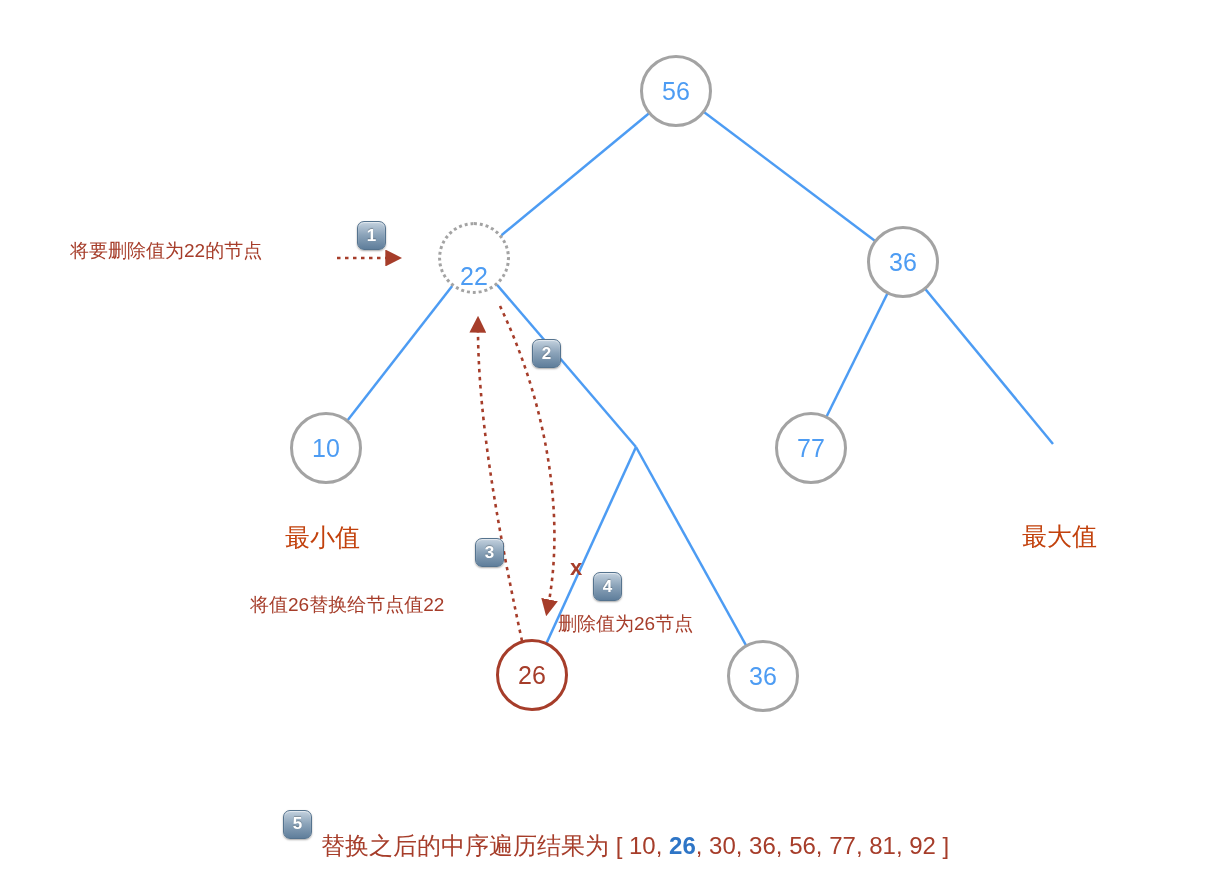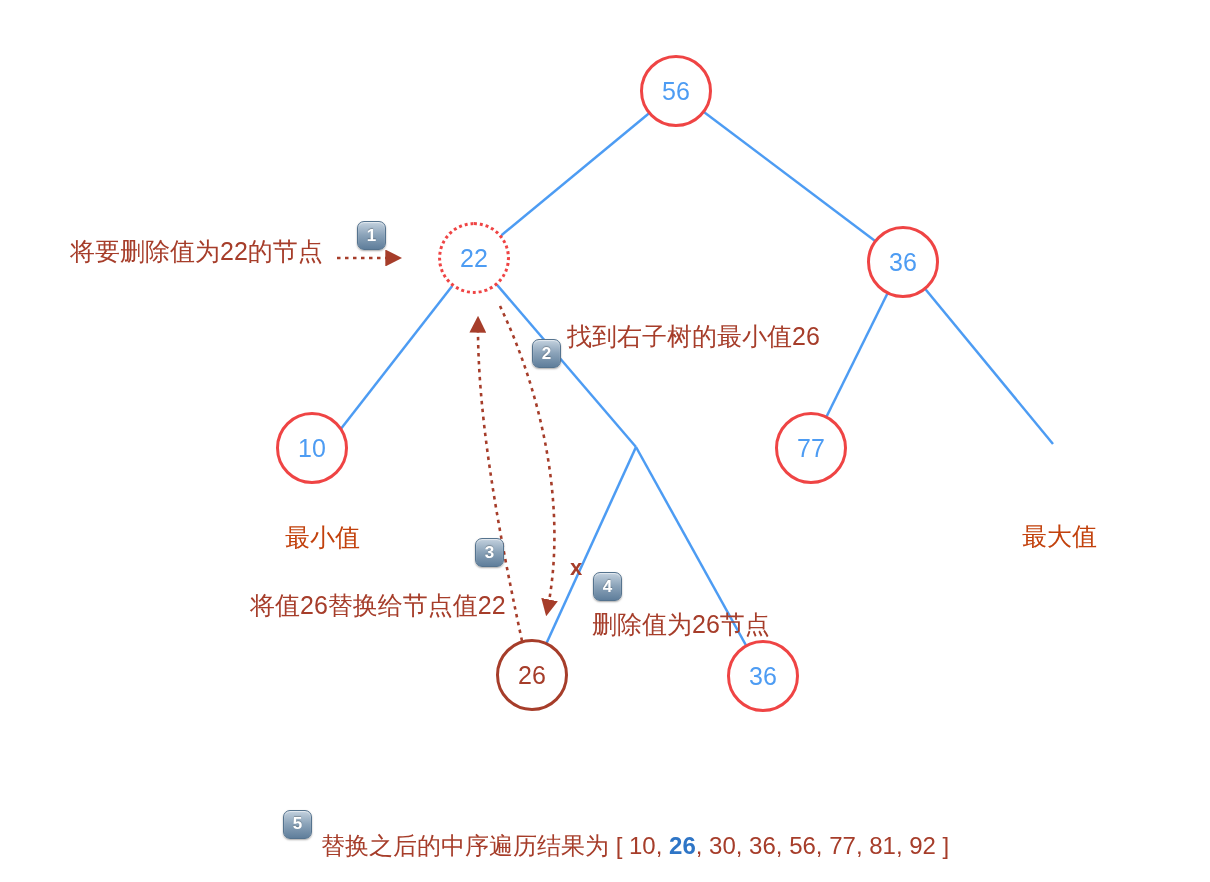--- a/index.html
+++ b/index.html
@@ -3,27 +3,27 @@
 <meta charset="utf-8">
 <style>
   html,body{margin:0;padding:0;background:#ffffff;}
   #stage{
     position:relative;width:1210px;height:882px;background:#ffffff;overflow:hidden;
     font-family:"Liberation Sans","DejaVu Sans",sans-serif;
   }
   #edge-layer{position:absolute;left:0;top:0;width:1210px;height:882px;}
   .node{
     position:absolute;width:72px;height:72px;border-radius:50%;
-    background:#ffffff;border:3px solid #ef4444;
+    background:#ffffff;border:3px solid #a3a3a3;
     display:flex;align-items:center;justify-content:center;
     font-size:25px;color:#4D9CF3;box-sizing:border-box;
   }
-  .node.dotted{border-style:dotted;}
+  .node.dotted{border-style:dotted;align-items:flex-end;}
   .node.red{border-color:#A63D2A;color:#A63D2A;}
-  .note{position:absolute;font-size:25px;color:#A63D2A;white-space:nowrap;line-height:30px;}
+  .note{position:absolute;font-size:19px;color:#A63D2A;white-space:nowrap;line-height:30px;}
   .blue-label{position:absolute;font-size:25px;color:#c2410c;white-space:nowrap;line-height:30px;}
   .badge{
     position:absolute;width:29px;height:29px;border-radius:7px;box-sizing:border-box;
     background:linear-gradient(180deg,#c3d1de 0%,#8ba3b9 48%,#5f7e9b 100%);
     border:1px solid #55738e;
     box-shadow:0 1px 2px rgba(0,0,0,.35), inset 0 1px 1px rgba(255,255,255,.55);
     color:#ffffff;font-weight:bold;font-size:17px;
     display:flex;align-items:center;justify-content:center;
     text-shadow:0 -1px 1px rgba(0,0,0,.25);
   }
@@ -67,42 +67,41 @@
 
   <div class="node" style="left:640px;top:55px">
       <span>56</span>
     </div>
   <div class="node dotted" style="left:438px;top:222px">
       <span>22</span>
     </div>
   <div class="node" style="left:867px;top:226px">
       <span>36</span>
     </div>
-  <div class="node" style="left:276px;top:412px">
+  <div class="node" style="left:290px;top:412px">
       <span>10</span>
     </div>
   <div class="node" style="left:775px;top:412px">
       <span>77</span>
     </div>
   <div class="node red" style="left:496px;top:639px">
       <span>26</span>
     </div>
   <div class="node" style="left:727px;top:640px">
       <span>36</span>
     </div>
 
   <div class="badge" style="left:357px;top:221px">1</div>
   <div class="badge" style="left:532px;top:339px">2</div>
   <div class="badge" style="left:475px;top:538px">3</div>
   <div class="badge" style="left:593px;top:572px">4</div>
 
   <div class="note" style="left:70px;top:236px">将要删除值为22的节点</div>
-  <div class="note" style="left:567px;top:321px">找到右子树的最小值26</div>
   <div class="note" style="left:250px;top:590px">将值26替换给节点值22</div>
-  <div class="note" style="left:592px;top:609px">删除值为26节点</div>
+  <div class="note" style="left:558px;top:609px">删除值为26节点</div>
   <div class="x-mark" style="left:570px;top:555px">x</div>
 
   <div class="blue-label" style="left:285px;top:522px">最小值</div>
   <div class="blue-label" style="left:1022px;top:521px">最大值</div>
 
   <div id="inorder-line">
     <div class="badge">5</div>
     <div id="inorder-text"><span>替换之后的中序遍历结果为 [ 10, </span><span class="hl">26</span><span>, 30, 36, 56, 77, 81, 92 ]</span></div>
   </div>
 

